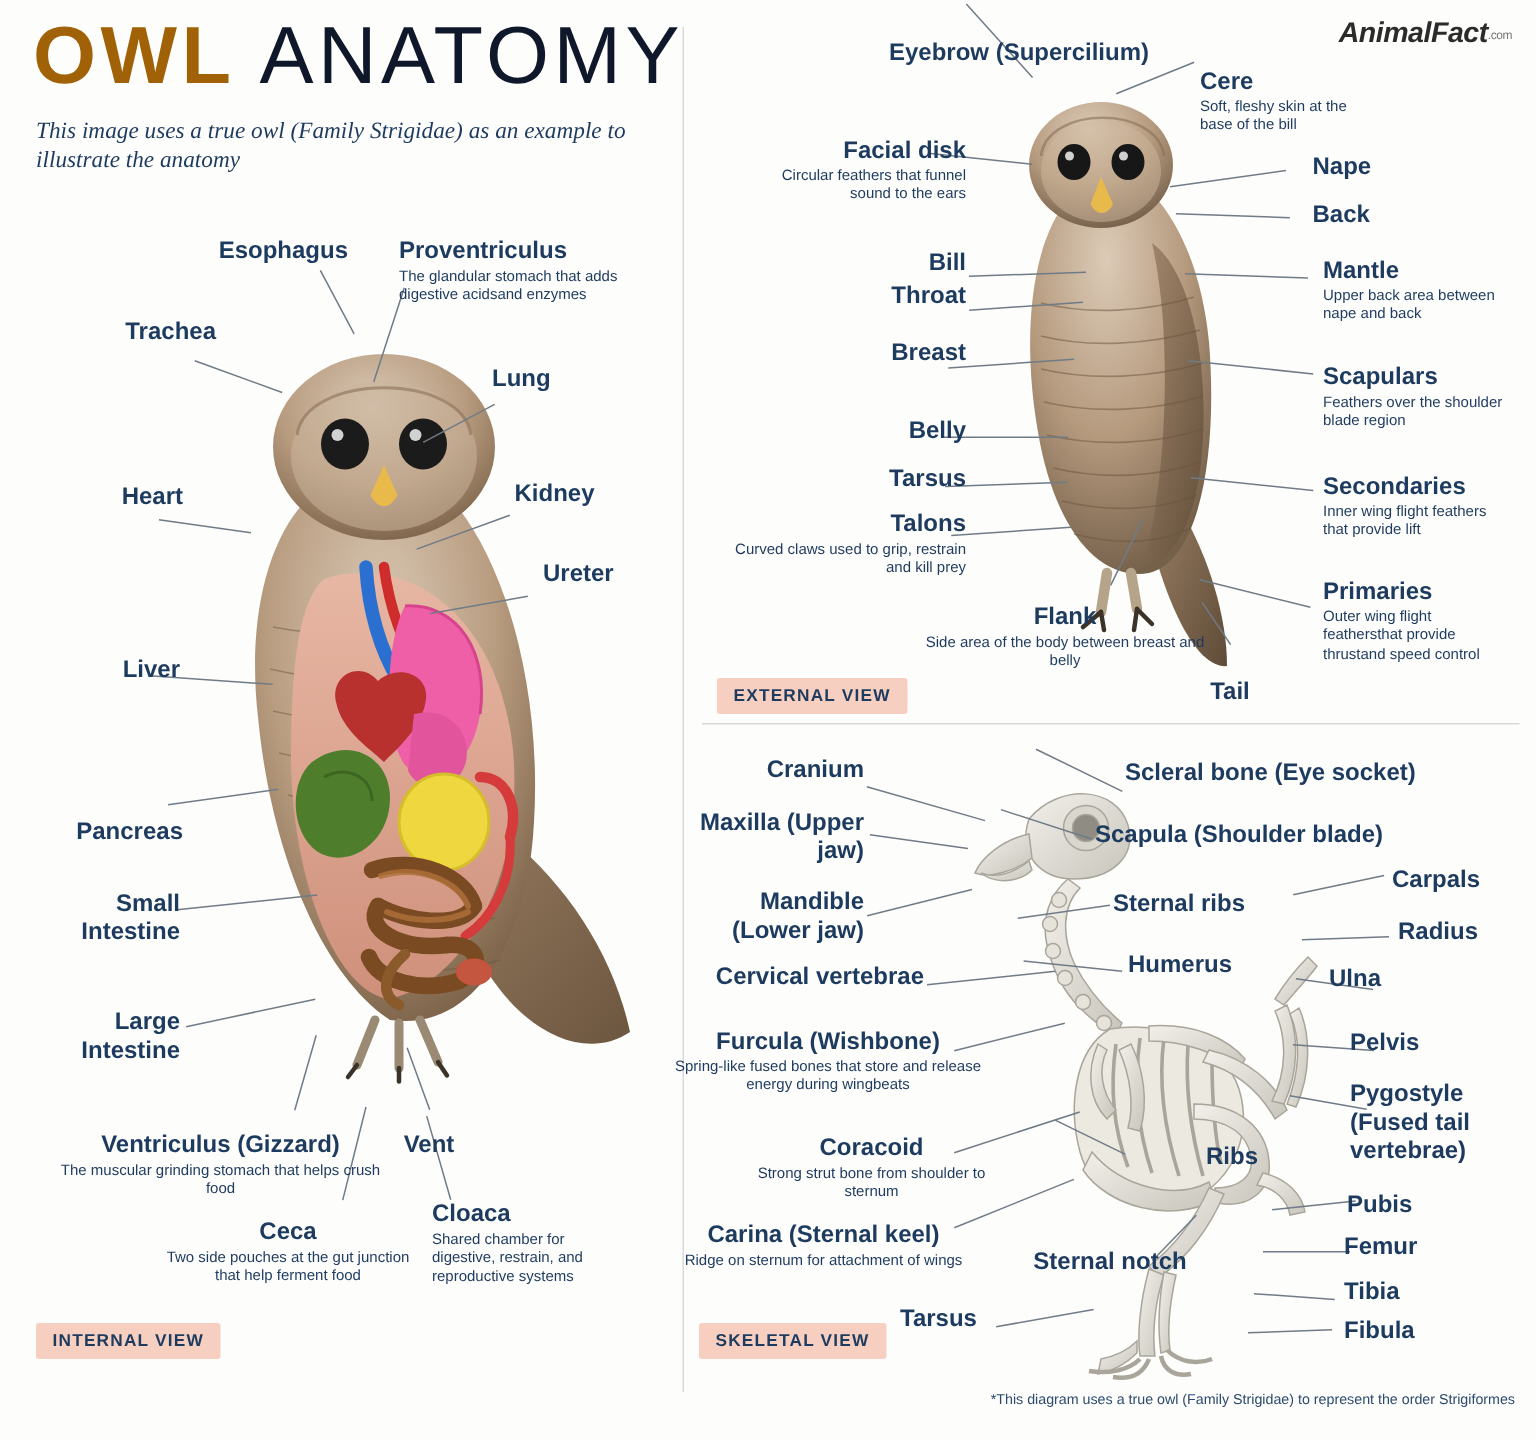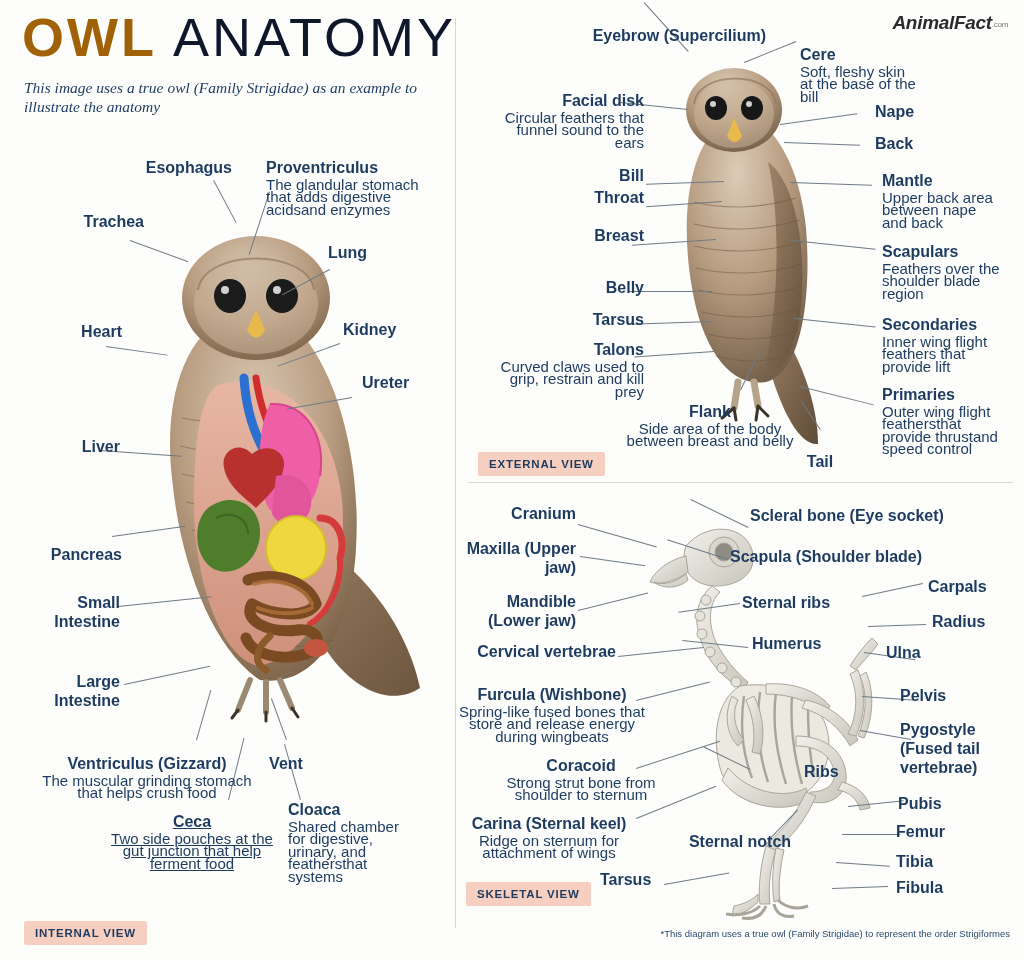--- a/index.html
+++ b/index.html
@@ -70,37 +70,37 @@
   .badge {
     position: absolute;
     background: #f6cfc0;
     color: #1d3a5f;
     font-size: 11.5px;
     font-weight: 700;
     letter-spacing: 0.8px;
     padding: 6px 11px;
     border-radius: 2px;
   }
-  #badge-internal { left: 24px; top: 882px; margin-top: 39px; }
+  #badge-internal { left: 24px; top: 882px; }
   #badge-external { left: 478px; top: 452px; }
   #badge-skeletal { left: 466px; top: 882px; }
 
   
   .lbl {
     position: absolute;
     color: #1d3a5f;
   }
   .lbl .h {
     font-size: 16px;
     font-weight: 700;
     line-height: 19px;
     display: block;
   }
   .lbl .d {
-    font-size: 15px;
+    font-size: 10px;
     line-height: 12.4px;
     display: block;
     margin-top: 2px;
     color: #1d3a5f;
     font-weight: 400;
   }
   .lbl.r { text-align: right; }
   .lbl.c { text-align: center; margin-top: 12px; }
 
   
@@ -294,27 +294,27 @@
   <div class="lbl r" style="left:20px; top:672px; width:100px;">
     <span class="h">Large Intestine</span>
   </div>
   <div class="lbl c" style="left:36px; top:742px; width:222px;">
     <span class="h">Ventriculus (Gizzard)</span>
     <span class="d">The muscular grinding stomach that helps crush food</span>
   </div>
   <div class="lbl c" style="left:246px; top:742px; width:80px;">
     <span class="h">Vent</span>
   </div>
-  <div class="lbl c" style="left:110px; top:800px; width:164px;text-decoration:underline;">
+  <div class="lbl c" style="left:110px; top:800px; width:164px;">
     <span class="h">Ceca</span>
     <span class="d">Two side pouches at the gut junction that help ferment food</span>
   </div>
   <div class="lbl" style="left:288px; top:800px; width:130px;">
     <span class="h">Cloaca</span>
-    <span class="d">Shared chamber for digestive, urinary, and feathersthat systems</span>
+    <span class="d">Shared chamber for digestive, restrain, and reproductive systems</span>
   </div>
 
   <div class="badge" id="badge-internal">INTERNAL VIEW</div>
 
   <div class="art" style="left:650px; top:52px;">
     <svg width="220" height="400" viewBox="0 0 220 400">
       <defs>
         <radialGradient id="plume2" cx="42%" cy="22%" r="80%">
           <stop offset="0%" stop-color="#dccbb7"></stop>
           <stop offset="55%" stop-color="#b59a7e"></stop>

